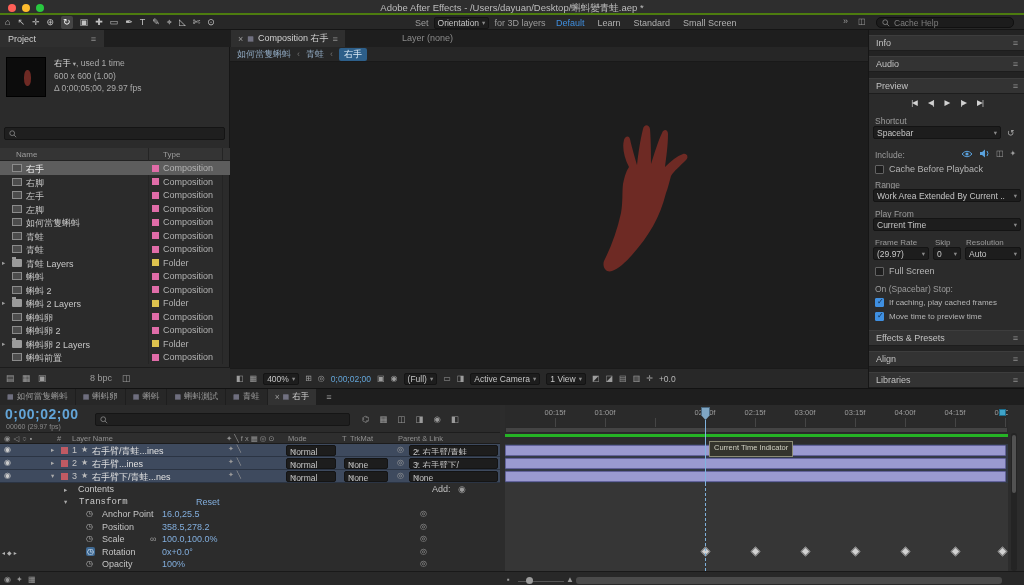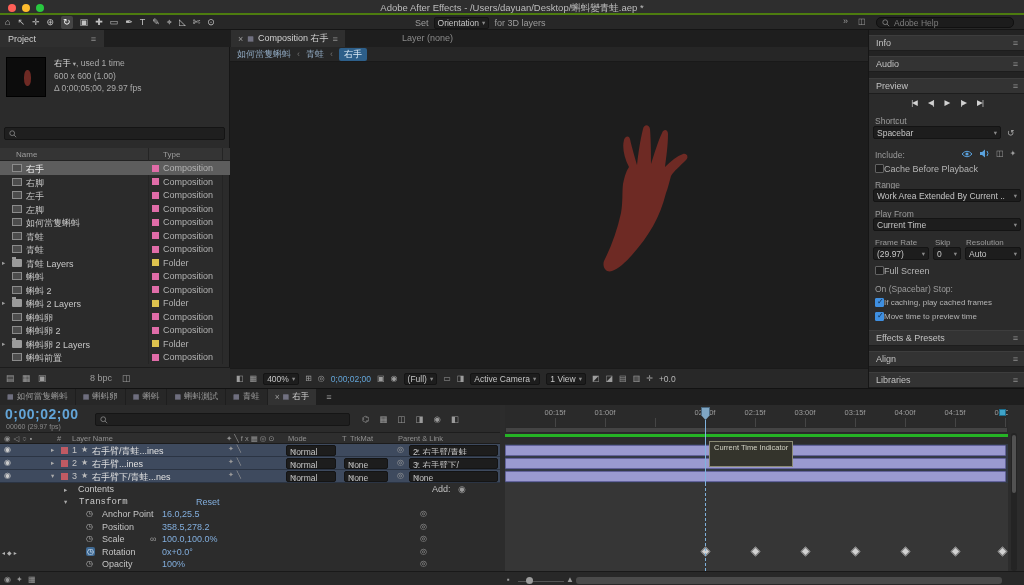--- a/index.html
+++ b/index.html
@@ -26,21 +26,21 @@
 .ws.active{color:var(--accent-blue)}
 #ws-overflow{position:absolute;left:843px;top:1px;color:#9a9a9a}
 #sync-icon{position:absolute;left:858px;top:2px;color:#9a9a9a;font-size:8px}
 #help-search{position:absolute;left:876px;top:2px;width:138px;height:11px;background:#1c1c1c;border:1px solid #101010;border-radius:5px;display:flex;align-items:center;gap:4px;padding:0 5px;color:#7d7d7d;font-size:8.5px}
 
 
 .dd{display:inline-flex;align-items:center;justify-content:space-between;background:#1d1d1d;border:1px solid #141414;border-radius:2px;color:#c6c6c6;padding:4px 3px;height:12px;font-size:8.5px;overflow:hidden}
 .dd .caret{color:#8a8a8a;font-size:6.5px;margin-left:3px}
 .phead{position:absolute;left:0;width:156px;height:16px;background:#333;display:flex;align-items:center;justify-content:space-between;padding:0 7px;color:#c2c2c2;border-top:1px solid #3d3d3d;border-bottom:1px solid #1d1d1d}
 .pmenu{color:#8d8d8d}
-.cb{position:absolute;display:flex;align-items:flex-start;color:#b4b4b4}
+.cb{position:absolute;display:flex;align-items:center;gap:5px;color:#b4b4b4}
 .cbbox{width:9px;height:9px;border:1px solid #626262;background:#1e1e1e;border-radius:1px;position:relative;flex:none}
 .cb.checked .cbbox{background:var(--accent-blue);border-color:var(--accent-blue)}
 .cb.checked .cbbox::after{content:"✓";position:absolute;left:1px;top:-2px;font-size:8px;color:#102固63c;color:#0f2740}
 .lbl{color:#9c9c9c}
 
 
 #project{position:absolute;left:0;top:30px;width:230px;height:358px;background:#2b2b2b;border-right:1px solid #161616}
 #proj-tabstrip{position:absolute;left:0;top:0;width:230px;height:17px;background:#1e1e1e}
 #proj-tab{position:absolute;left:0;top:0;width:104px;height:17px;background:#2f2f2f;display:flex;align-items:center;justify-content:space-between;padding:0 8px;color:#cfcfcf}
 #proj-thumb{position:absolute;left:6px;top:27px;width:40px;height:40px;background:#0c0c0c;border:1px solid #000}
@@ -144,21 +144,21 @@
 .tickline{position:absolute;top:13px;width:1px;height:9px;background:#454545}
 #workarea{position:absolute;left:505px;top:38px;width:503px;height:6px;background:#444;border:1px solid #292929}
 #cacheline{position:absolute;left:505px;top:45px;width:503px;height:3px;background:var(--cache-green)}
 #track-bars{position:absolute;left:505px;top:55px;width:503px;height:39px;background:#333a47}
 .bar{position:absolute;left:0;width:501px;height:11px;background:var(--layer-bar);border:1px solid #63639b;border-radius:1px}
 #track-props{position:absolute;left:505px;top:94px;width:503px;height:88px;background:#363636;overflow:hidden}
 .kf{position:absolute;top:65px;width:7px;height:7px;background:#d2d2d2;border:1px solid #7c7c7c;transform:rotate(45deg)}
 #cti-line{position:absolute;top:30px;width:1px;height:64px;background:var(--cti-blue)}
 #cti-line2{position:absolute;top:94px;height:88px;width:0;border-left:1px dashed var(--cti-blue)}
 #cti-head{position:absolute;top:18px;width:9px;height:13px;background:#7fa6c4;border:1px solid #49677f;clip-path:polygon(0 0,100% 0,100% 62%,50% 100%,0 62%)}
-#cti-tooltip{position:absolute;top:52px;height:26px;background:#34342c;border:1px solid #8b8b74;color:#d2d2c4;font-size:7.5px;padding:1px 4px}
+#cti-tooltip{position:absolute;top:52px;height:16px;background:#34342c;border:1px solid #8b8b74;color:#d2d2c4;font-size:7.5px;padding:1px 4px}
 #marker-bin{position:absolute;left:999px;top:20px;width:7px;height:7px;background:#3fa3c8;border:1px solid #1d6d8c}
 #tl-scroll{position:absolute;left:1011px;top:44px;width:6px;height:138px;background:#242424;border-radius:3px}
 #tl-scroll-thumb{position:absolute;left:1012px;top:46px;width:4px;height:58px;background:#525252;border-radius:2px}
 #tl-bottom{position:absolute;left:0;top:182px;width:1024px;height:15px;background:#282828;border-top:1px solid #191919}
 #tl-bottom span{position:absolute;top:3px;color:#9a9a9a;font-size:8px}
 #zoom-track{position:absolute;left:518px;top:9px;width:46px;height:1px;background:#555}
 #zoom-handle{position:absolute;left:526px;top:5px;width:7px;height:7px;border-radius:50%;background:#9d9d9d}
 #hscroll{position:absolute;left:576px;top:5px;width:426px;height:7px;background:#4a4a4a;border-radius:3px}
 </style>
 </head>
@@ -192,28 +192,34 @@
         <span class="tool">⊙</span>
       </div>
     <div id="set-group">
       <span class="lbl">Set</span>
       <span class="dd">
           <span>Orientation</span>
           <span class="caret">▾</span>
         </span>
       <span class="lbl">for 3D layers</span>
     </div>
+    <div id="workspace-row">
+        <span class="ws active">Default</span>
+        <span class="ws">Learn</span>
+        <span class="ws">Standard</span>
+        <span class="ws">Small Screen</span>
+      </div>
     <span id="ws-overflow">»</span>
     <span id="sync-icon">◫</span>
     <div id="help-search">
       <svg width="8" height="8" viewBox="0 0 10 10">
           <circle cx="4" cy="4" r="3" fill="none" stroke="#8a8a8a"></circle>
           <line x1="6.3" y1="6.3" x2="9" y2="9" stroke="#8a8a8a"></line>
         </svg>
-      <span>Adobe Help</span>
+      <span>Cache Help</span>
     </div>
   </div>
 
   <div id="project">
     <div id="proj-tabstrip">
       <div id="proj-tab">
         <span>Project</span>
         <span class="pmenu">≡</span>
       </div>
     </div>

